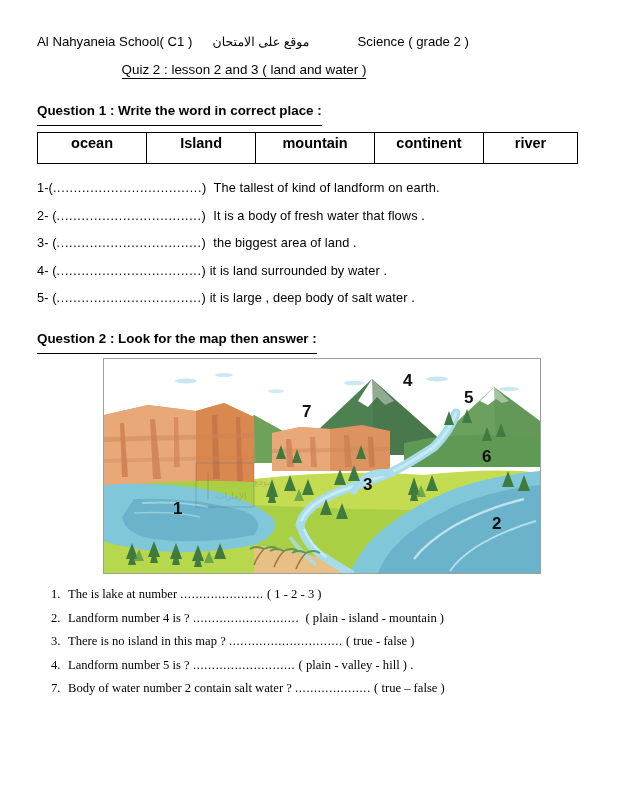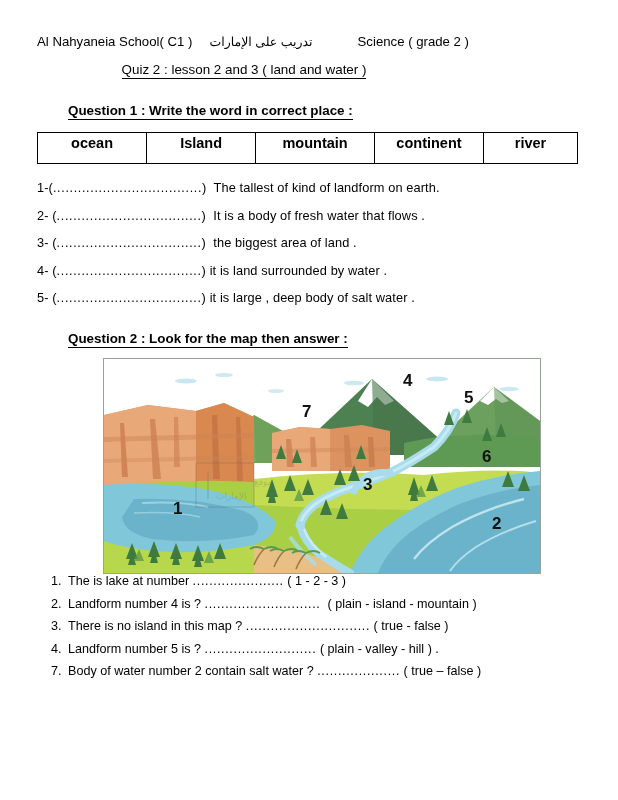--- a/index.html
+++ b/index.html
@@ -41,22 +41,21 @@
   }
 
   
   .q-heading {
     font-weight: bold;
     font-size: 13.4px;
     margin-top: 26px;
   }
   .q-heading span {
     border-bottom: 1.6px solid #000;
-    padding-bottom: 1px;
-    margin-left: 31px;
+    padding-bottom: 7px;
   }
 
   
   .wordbank {
     margin-top: 14px;
     border-collapse: collapse;
     width: 541px;
     table-layout: fixed;
   }
   .wordbank td {
@@ -99,36 +98,36 @@
     position: absolute;
     font-family: "Liberation Sans", sans-serif;
     font-weight: bold;
     font-size: 17px;
     color: #111;
     line-height: 1;
     user-select: none;
   }
 
   
-  .mapq-list { padding-left: 14px; }
+  .mapq-list { margin-top: 13px; padding-left: 14px; font-family: Liberation Serif, serif; }
   .mapq-item {
     font-size: 12.6px;
     margin-bottom: 8.5px;
     white-space: nowrap;
   }
   .mapq-item .num { display: inline-block; width: 17px; }
 </style>
 </head>
 <body>
 
 <div class="page">
 
   <div class="school-header">
     <div class="left">Al Nahyaneia School( C1 )</div>
-    <div class="mid">تدريب على الإمارات</div>
+    <div class="mid">موقع على الامتحان</div>
     <div class="right">Science ( grade 2 )</div>
   </div>
 
   <div class="quiz-title">
     <span>Quiz 2 : lesson 2 and 3  ( land and water  )</span>
   </div>
 
   <div class="q-heading">
     <span>Question 1 : Write the word in correct place :</span>
   </div>

